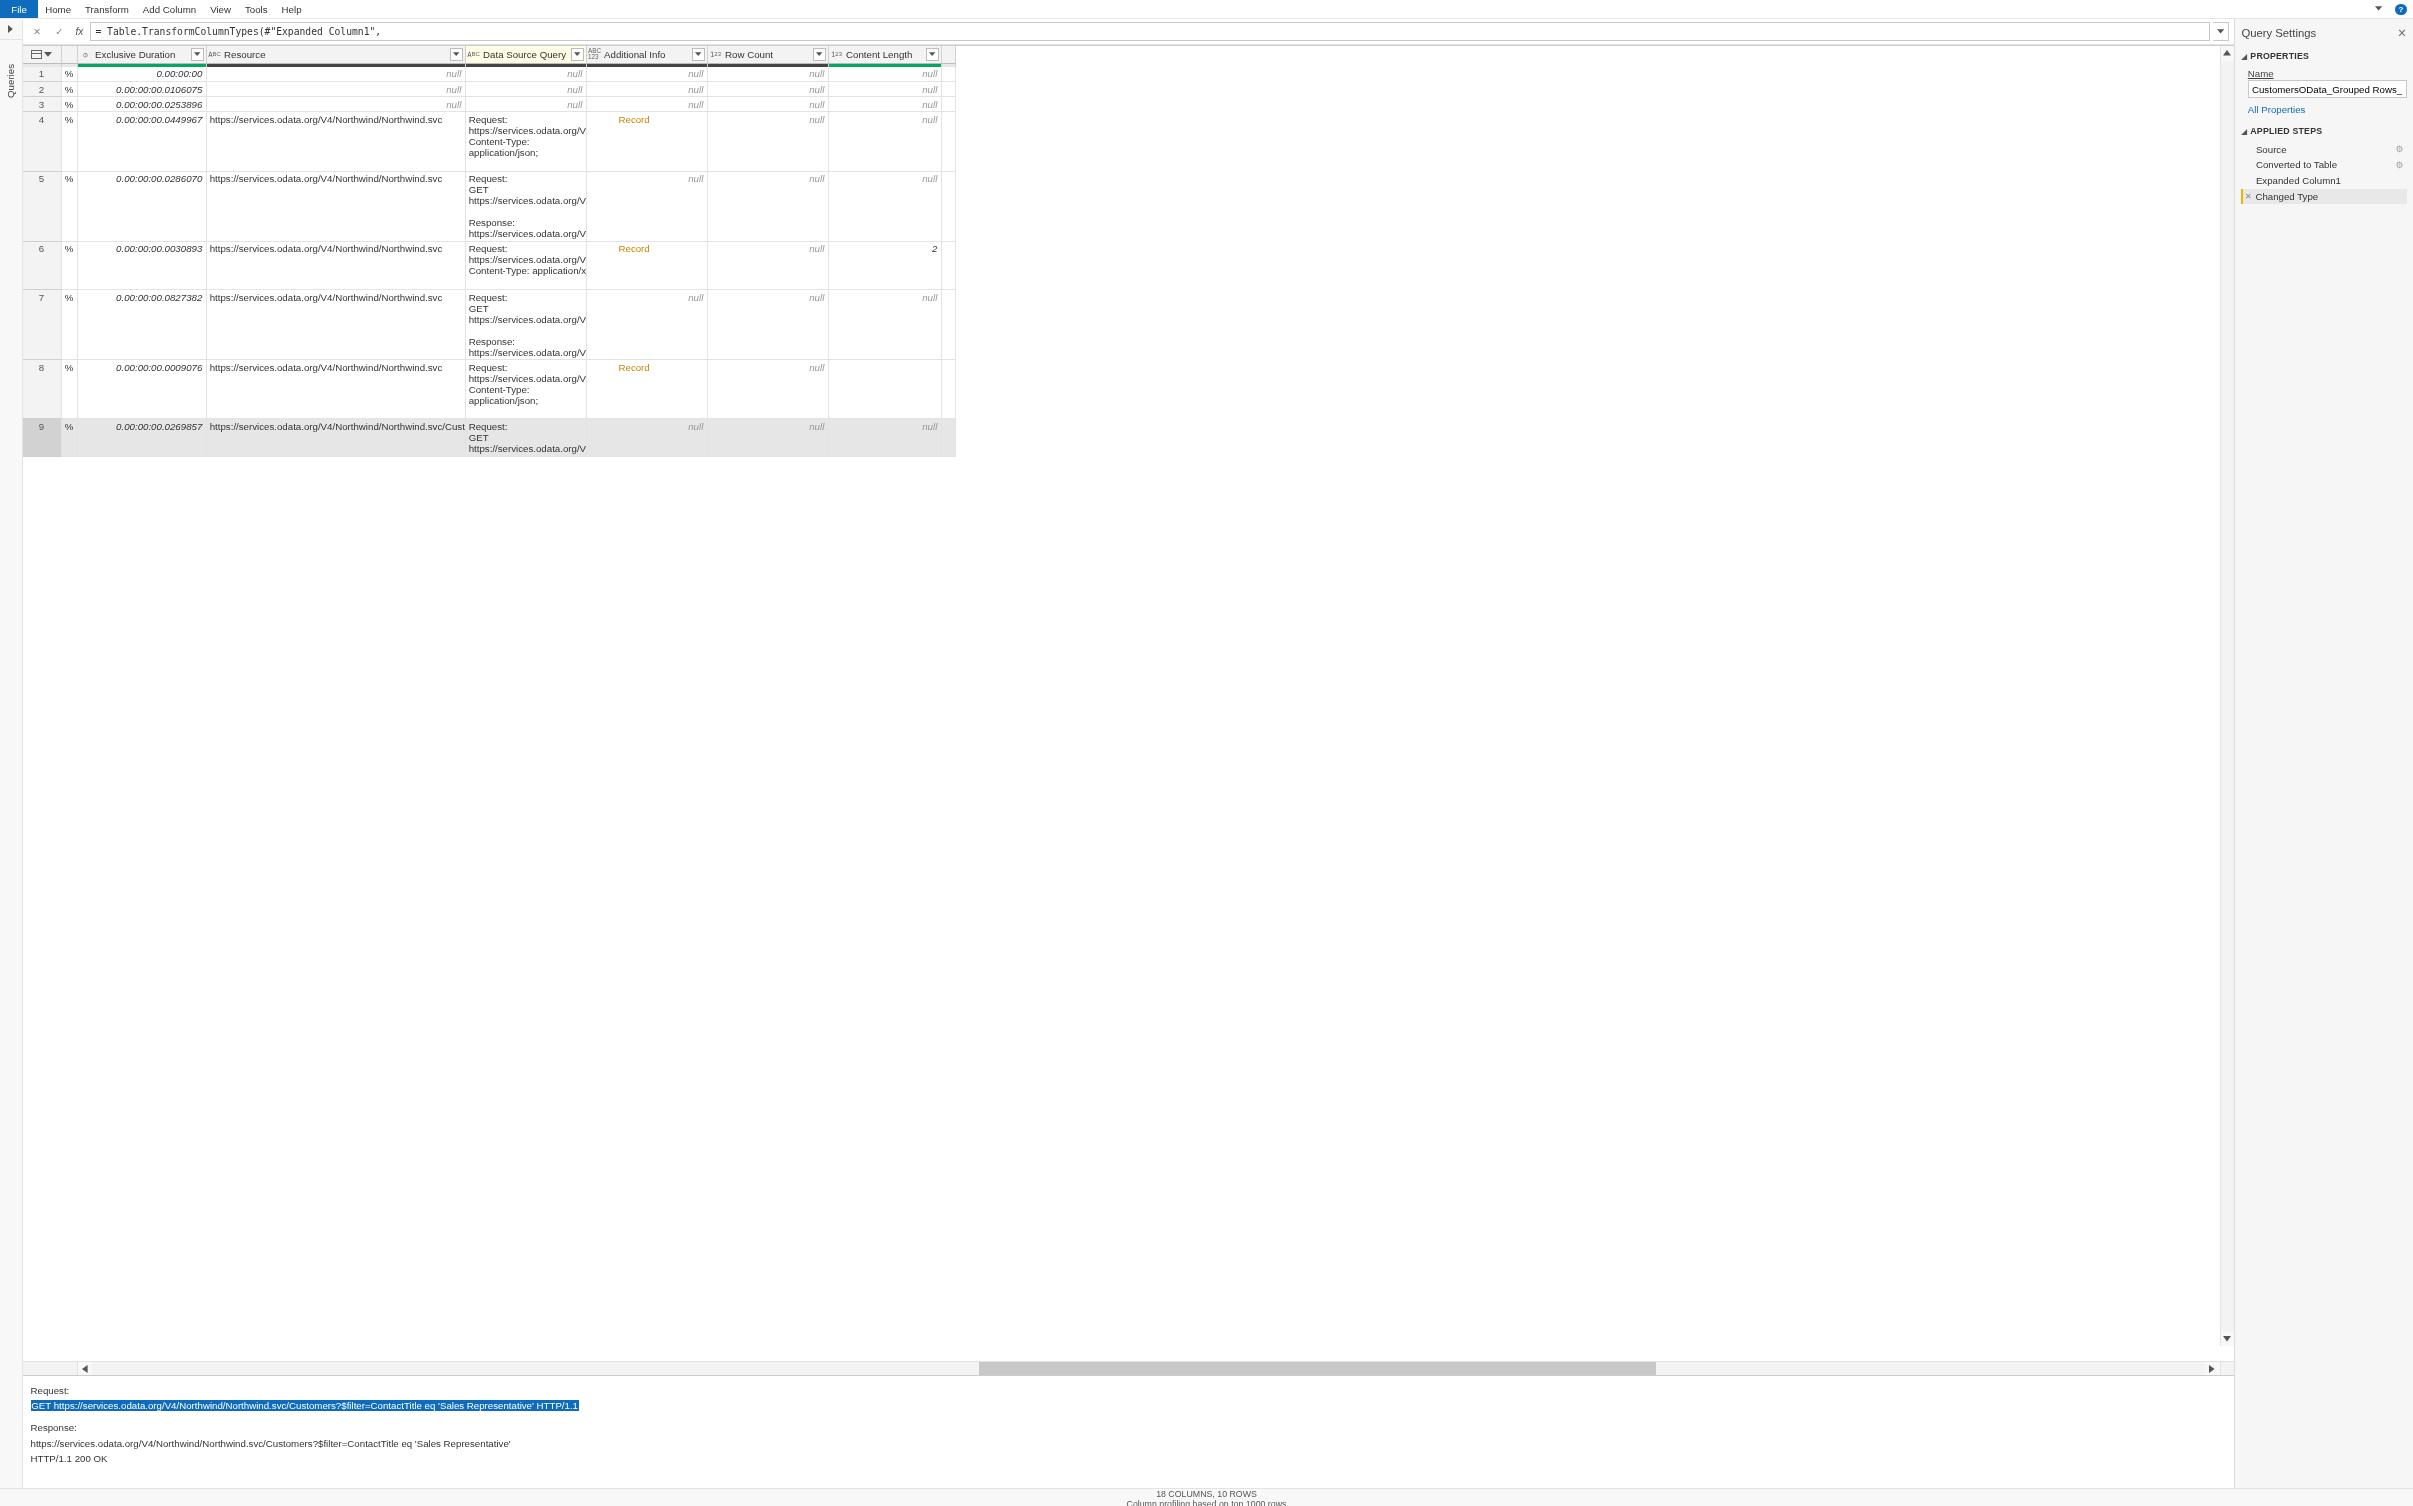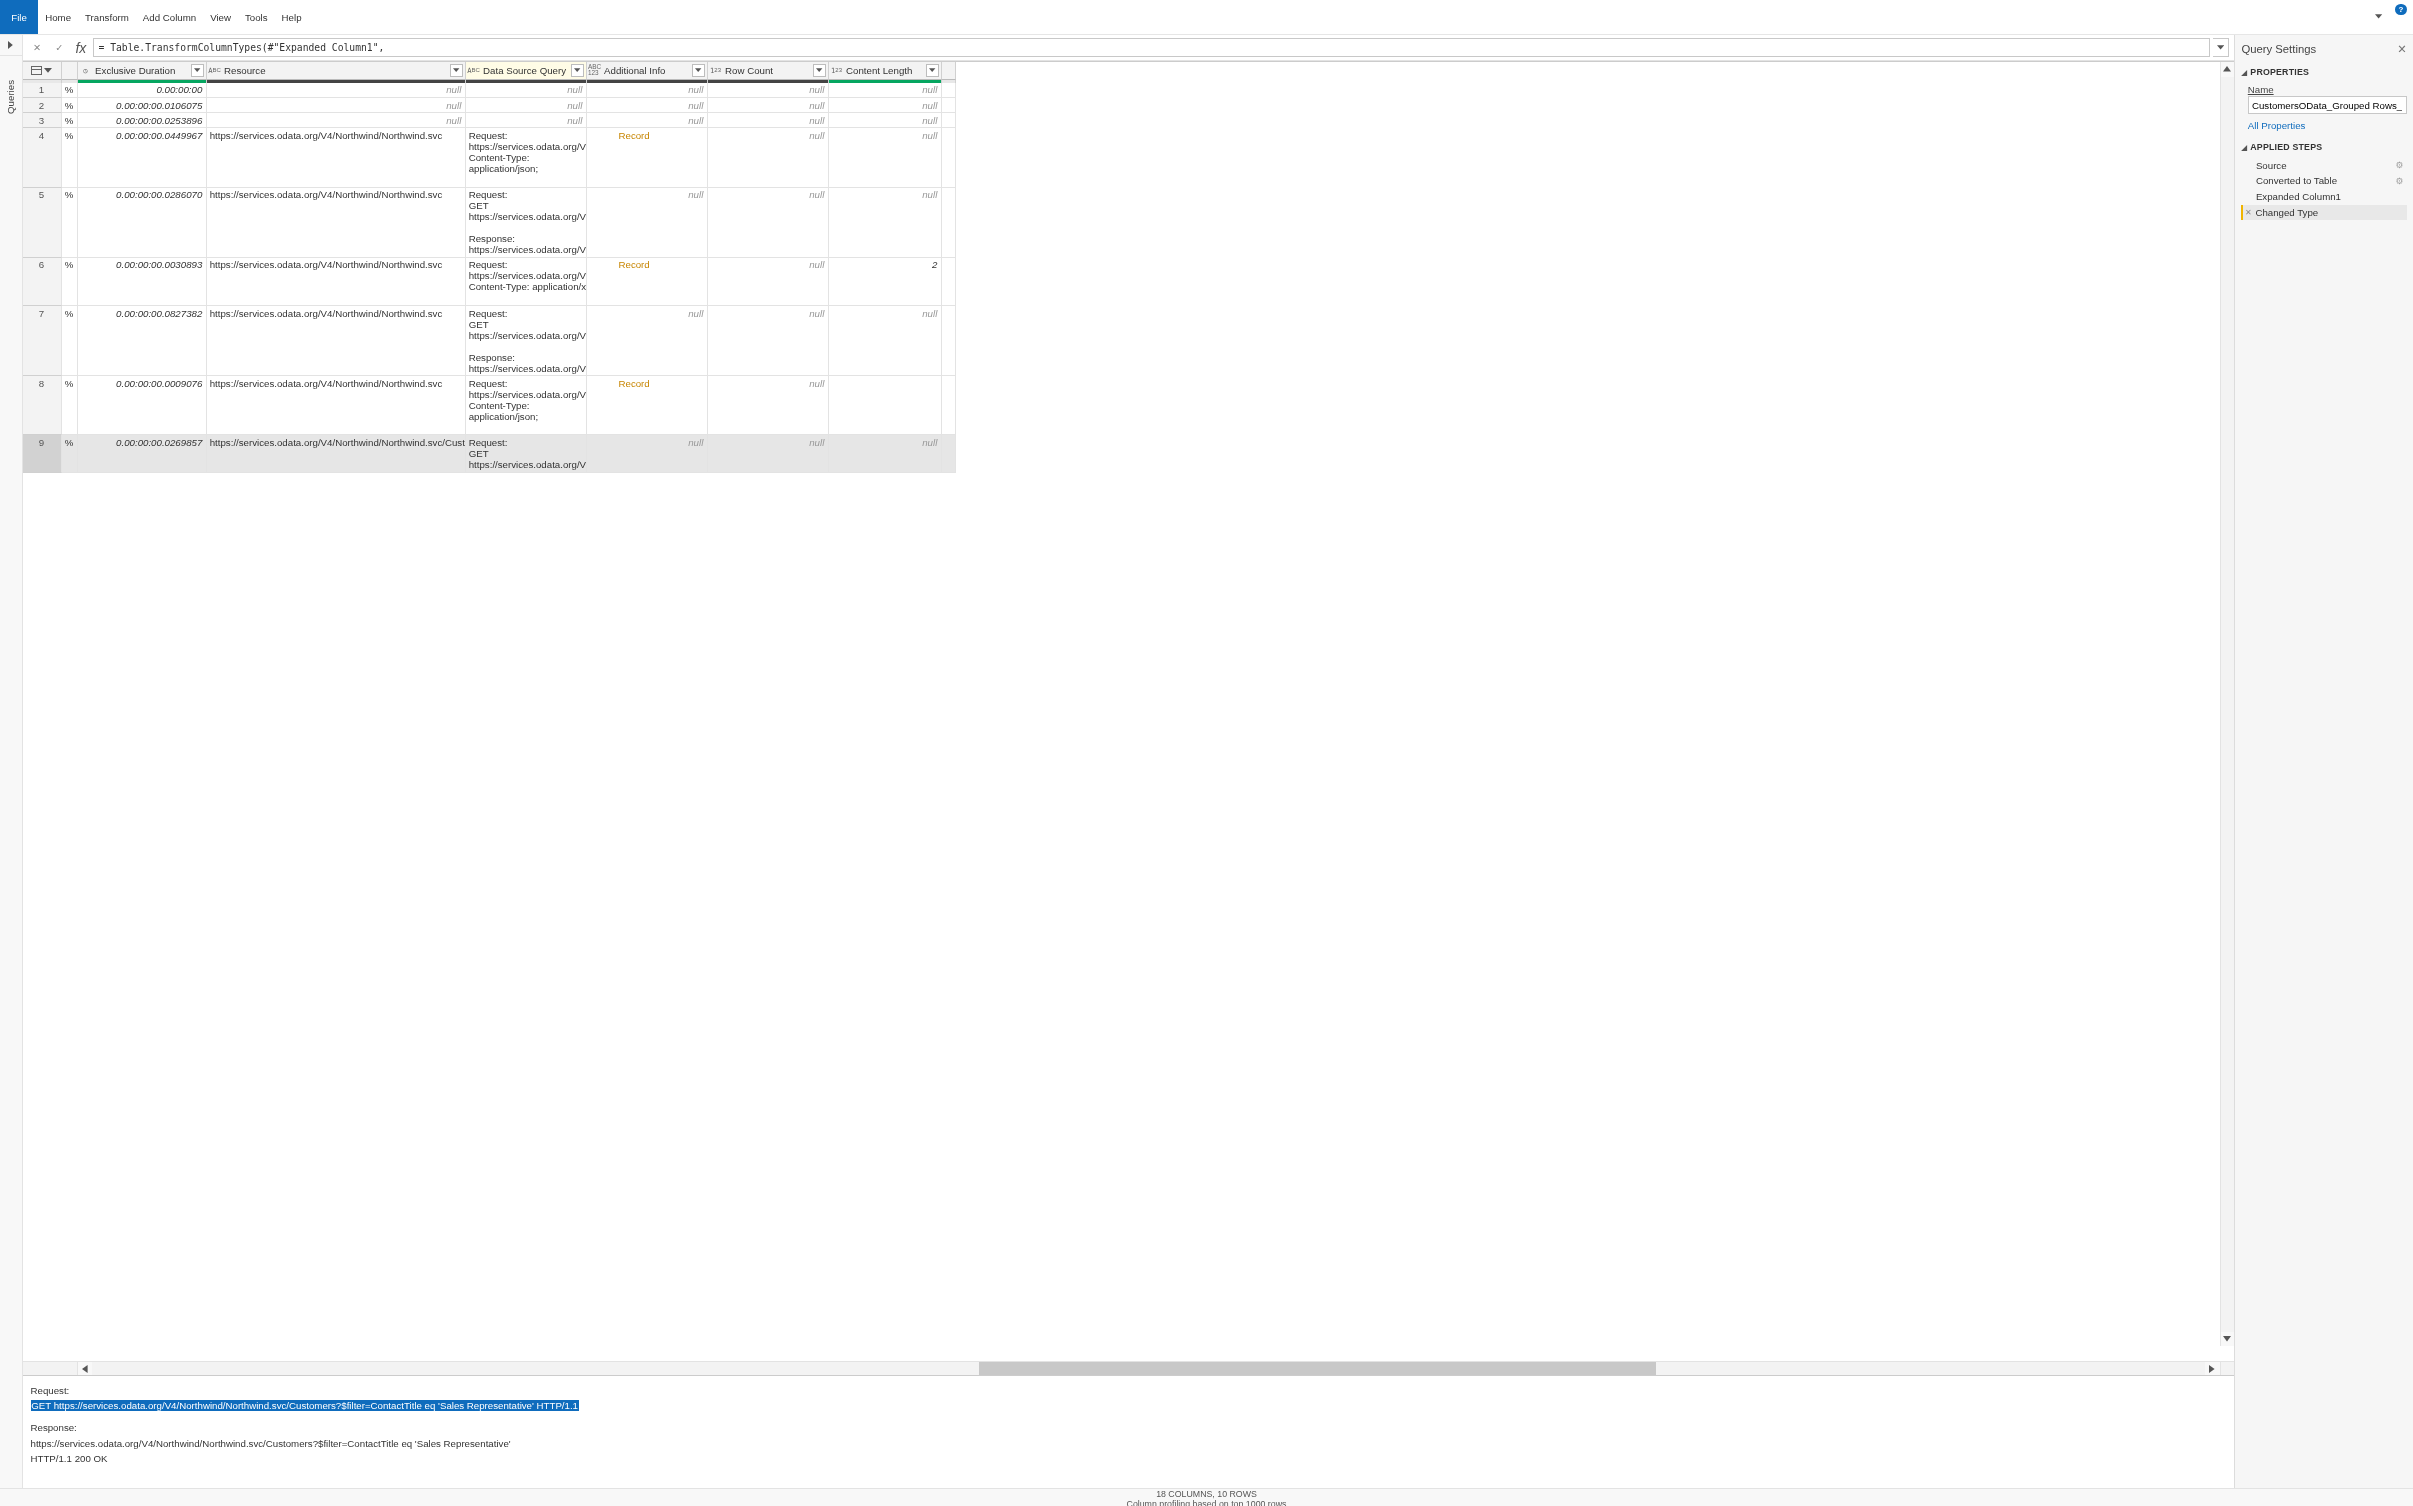--- a/index.html
+++ b/index.html
@@ -1,42 +1,42 @@
 <!DOCTYPE html>
 <html style="font-size:13px"><head>
 <meta charset="utf-8">
 <style>
 * { box-sizing: border-box; margin: 0; padding: 0; font-family: "Segoe UI", sans-serif; }
 body { font-size: 9.7px; color: #333; background: #fff; overflow: hidden; }
 
 .app { display: flex; flex-direction: column; height: 100vh; width: 100vw; }
 
 
-.menubar { display: flex; align-items: stretch; height: 35px; background: #fff; border-bottom: 0.8px solid #e6e6e6; }
+.menubar { display: flex; align-items: stretch; height: 19px; background: #fff; border-bottom: 0.8px solid #e6e6e6; }
 .menubar .file-tab { background: #0f6cbd; color: #fff; padding: 0 11.3px; display: flex; align-items: center; font-size: 9.7px; }
 .menubar .menu-item { padding: 0 7px; display: flex; align-items: center; font-size: 9.7px; cursor: pointer; }
 .menubar .spacer { flex: 1; }
 .menubar .help-icon { width: 11.3px; height: 11.3px; border-radius: 50%; background: #0f6cbd; color: #fff; font-size: 8px; font-weight: bold; display: flex; align-items: center; justify-content: center; margin: 4px 6.4px; cursor: pointer; }
 .menubar .collapse-icon { padding: 0 6.4px; display: flex; align-items: center; color: #888; cursor: pointer; }
 
 
 .body-row { flex: 1; display: flex; min-height: 0; }
 
 
 .queries-rail { width: 22.5px; background: #f8f8f8; border-right: 0.8px solid #e3e3e3; display: flex; flex-direction: column; align-items: center; }
 .queries-rail .expand-btn { width: 100%; height: 21px; display: flex; align-items: center; justify-content: center; color: #555; cursor: pointer; border-bottom: 0.8px solid #e3e3e3; }
 .queries-rail .vlabel { flex: 1; display: flex; align-items: flex-start; justify-content: center; padding-top: 24px; }
 .queries-rail .vlabel span { writing-mode: vertical-rl; transform: rotate(180deg); font-size: 9.7px; color: #444; }
 
 
 .center-col { flex: 1; display: flex; flex-direction: column; min-width: 0; }
 
 .formula-row { display: flex; align-items: center; height: 26px; padding: 3.2px 4.8px; border-bottom: 0.8px solid #e3e3e3; gap: 3.2px; }
 .formula-row .fbtn { width: 19.3px; height: 19.3px; display: flex; align-items: center; justify-content: center; color: #888; cursor: pointer; border-radius: 1.6px; }
-.formula-row .fx-label { font-style: italic; font-size: 14px; color: #555; padding: 0 3.2px; }
+.formula-row .fx-label { font-style: italic; font-size: 10px; color: #555; padding: 0 3.2px; }
 .formula-row input { flex: 1; height: 19.3px; border: 0.8px solid #c8c8c8; padding: 0 4.8px; font-size: 9.7px; font-family: Consolas, monospace; color: #333; }
 .formula-row .fdrop { width: 16px; height: 19.3px; border: 0.8px solid #c8c8c8; border-left: none; display: flex; align-items: center; justify-content: center; color: #555; cursor: pointer; }
 
 
 .grid-wrap { flex: 1; display: flex; flex-direction: column; min-height: 0; border-top: 0.8px solid #ccc; }
 .grid-scroll { flex: 1; overflow: hidden; position: relative; }
 .grid { display: grid; }
 .hdr { background: #f3f3f3; border-right: 0.8px solid #d0d0d0; border-bottom: 0.8px solid #bbb; display: flex; align-items: center; height: 17.7px; font-size: 9.7px; position: relative; }
 .hdr.selected { background: #fffce6; }
 .hdr .type-icon { width: 16px; display: flex; align-items: center; justify-content: center; font-size: 7.2px; color: #666; font-family: Consolas, monospace; }

